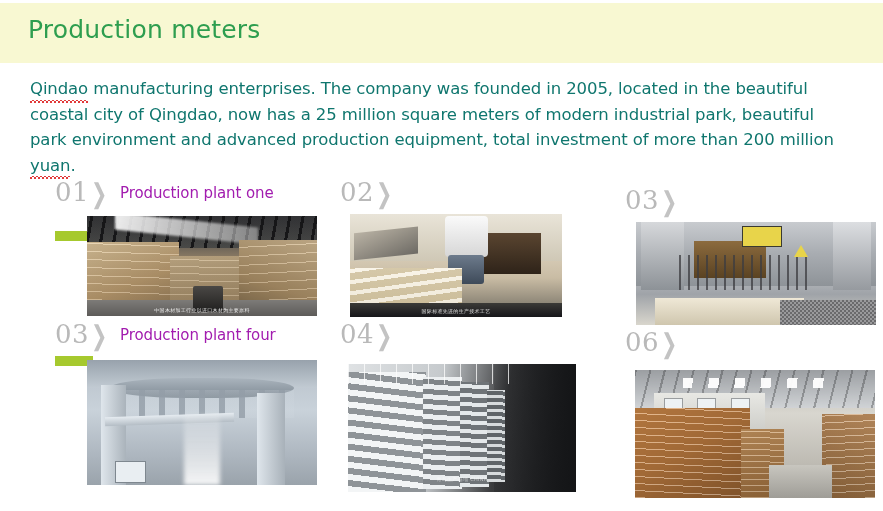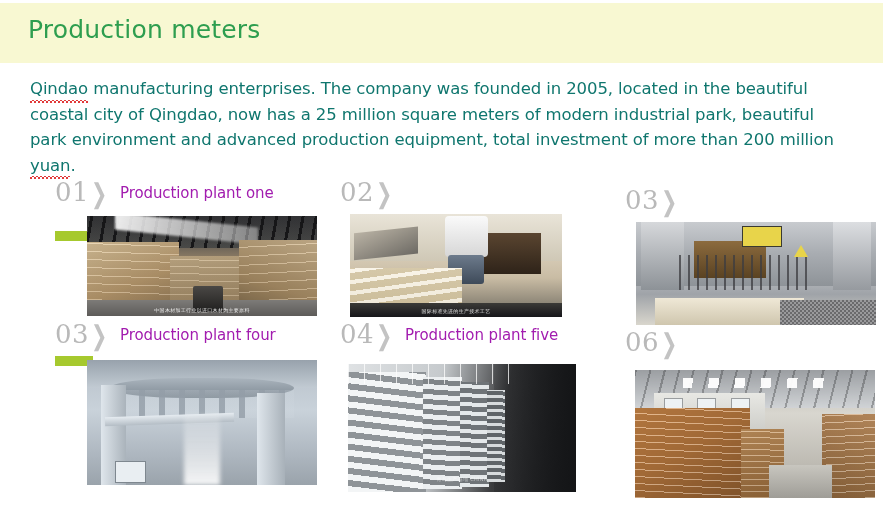--- a/index.html
+++ b/index.html
@@ -404,21 +404,20 @@
         <div class="glow"></div>
         <div class="panel"></div>
         <div class="cap"></div>
       </div>
     </div>
 
     <div class="cell cell-c1">
       <div class="item-head">
         <div class="item-num">04</div>
         <div class="item-chev">❯</div>
-        <div class="item-label">Production plant five</div>
       </div>
       <div class="photo ph5">
         <div class="darkside"></div>
         <div class="rack1"></div>
         <div class="rack2"></div>
         <div class="rack3"></div>
         <div class="rack4"></div>
         <div class="hooks"></div>
         <div class="cap cap2">青岛生产基地 CHINA</div>
       </div>

